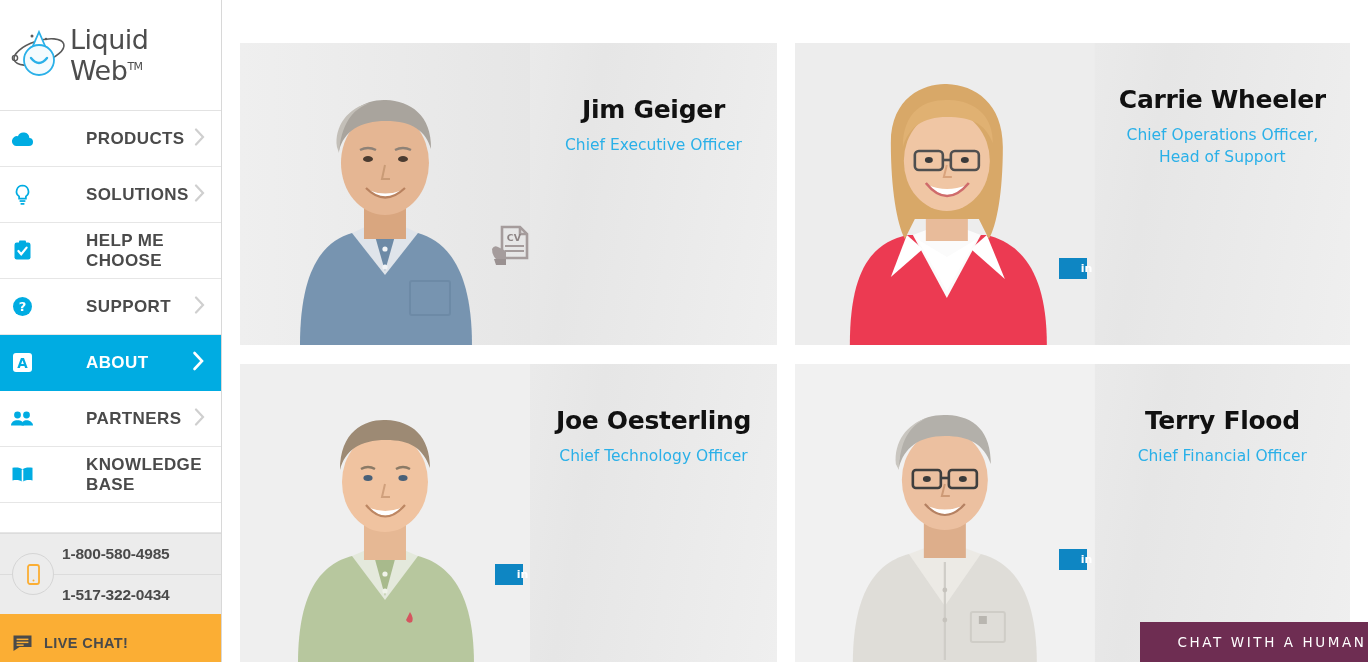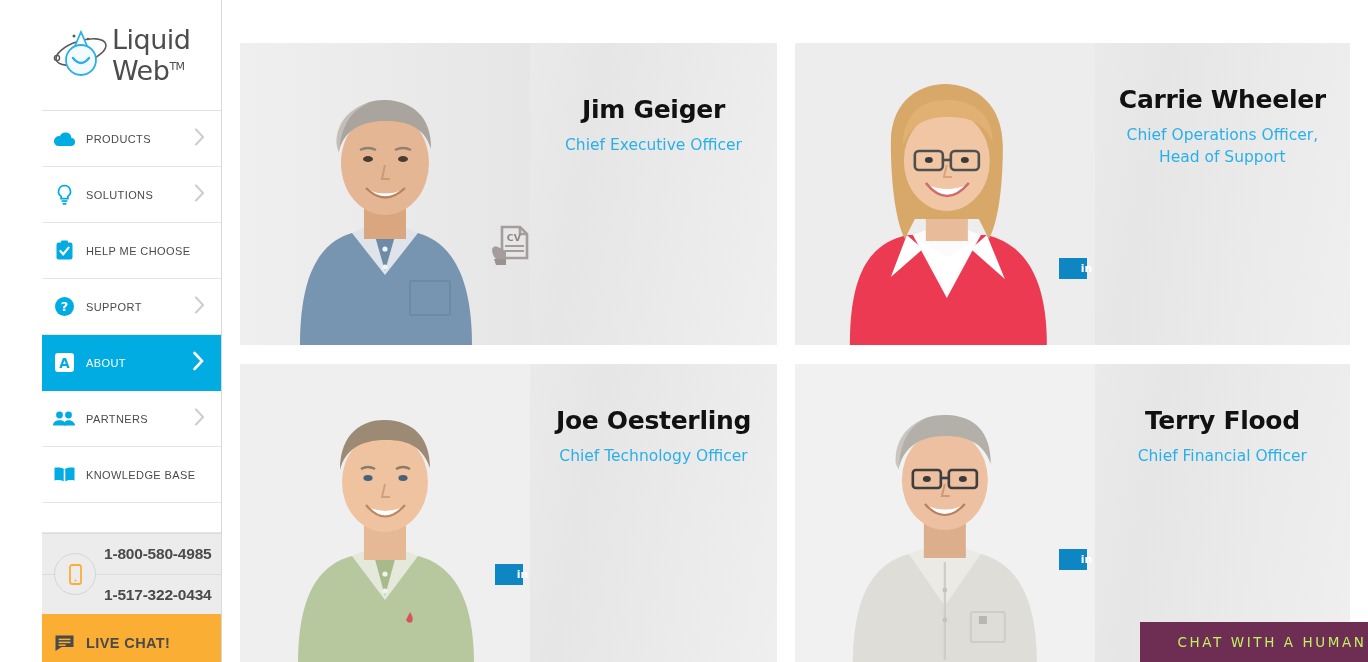--- a/index.html
+++ b/index.html
@@ -12,21 +12,20 @@
   #app { position: relative; width: 1368px; height: 662px; display: flex; }
 
   
   .sidebar {
     width: 222px; height: 662px;
     background: #ffffff;
     border-right: 1px solid #d8d8d8;
     position: relative;
     flex: 0 0 222px;
     overflow: hidden;
-    padding-left: 42px;
   }
   .logo-wrap {
     height: 111px;
     display: flex; align-items: center;
     padding-left: 10px;
     border-bottom: 1px solid #e2e2e2;
   }
   .logo-mark { width: 58px; height: 62px; flex: 0 0 58px; }
   .logo-text {
     font-size: 27px; letter-spacing: -0.5px;
@@ -44,23 +43,24 @@
     position: relative;
     cursor: pointer;
     background: #ffffff;
   }
   .nav-item .ic {
     width: 44px; flex: 0 0 44px;
     display: flex; align-items: center; justify-content: center;
     color: #00ace2;
   }
   .nav-item .lbl {
-    font-size: 11px; letter-spacing: 0.4px;
-    color: #4a4a4a; font-weight: 400;
+    font-size: 17px; letter-spacing: 0.4px;
+    color: #4a4a4a; font-weight: 700;
     text-transform: uppercase;
+    margin-left: 42px;
   }
   .nav-item .chev {
     position: absolute; right: 16px; top: 50%;
     transform: translateY(-50%);
     color: #cfcfcf;
   }
   .nav-item.active { background: #00ace2; border-bottom-color: #00ace2; }
   .nav-item.active .lbl { color: #ffffff; }
   .nav-item.active .chev { color: #ffffff; }
   .nav-item.partial { height: 30px; border-bottom: 1px solid #e6e6e6; overflow: hidden; }
@@ -168,21 +168,21 @@
   .c3 .social { top: 200px; }
   .c4 .social { top: 185px; }
 
   
   .chat-human {
     position: absolute;
     right: 0; bottom: 0;
     width: 228px; height: 40px;
     background: #6e2d52;
     display: flex; align-items: center; justify-content: center;
-    color: #bef264;
+    color: #ffffff;
     font-size: 13.5px; letter-spacing: 2.6px;
     font-weight: 400;
     cursor: pointer;
     z-index: 30;
     font-family: "DejaVu Sans", sans-serif;
     padding-left: 36px;
   }
 </style>
 </head>
 <body>

